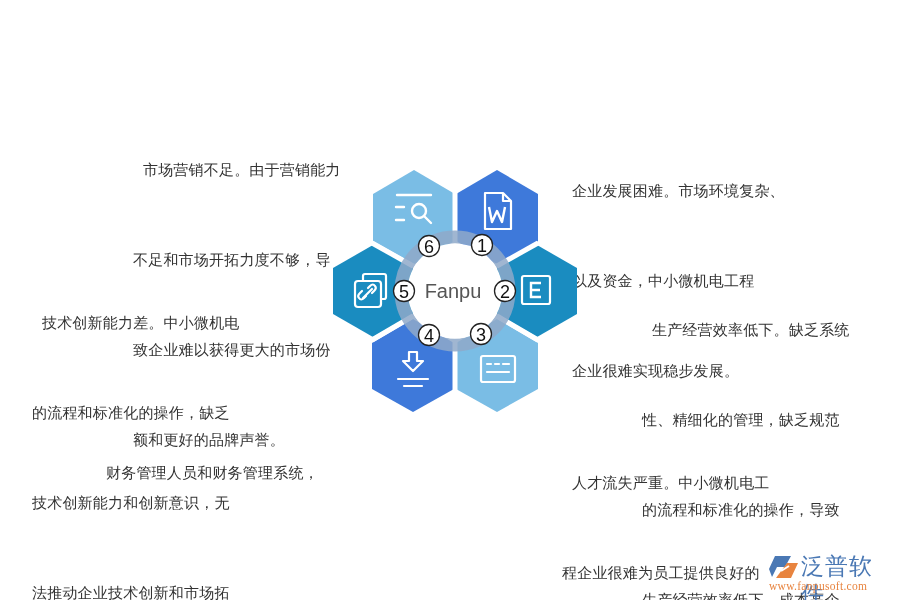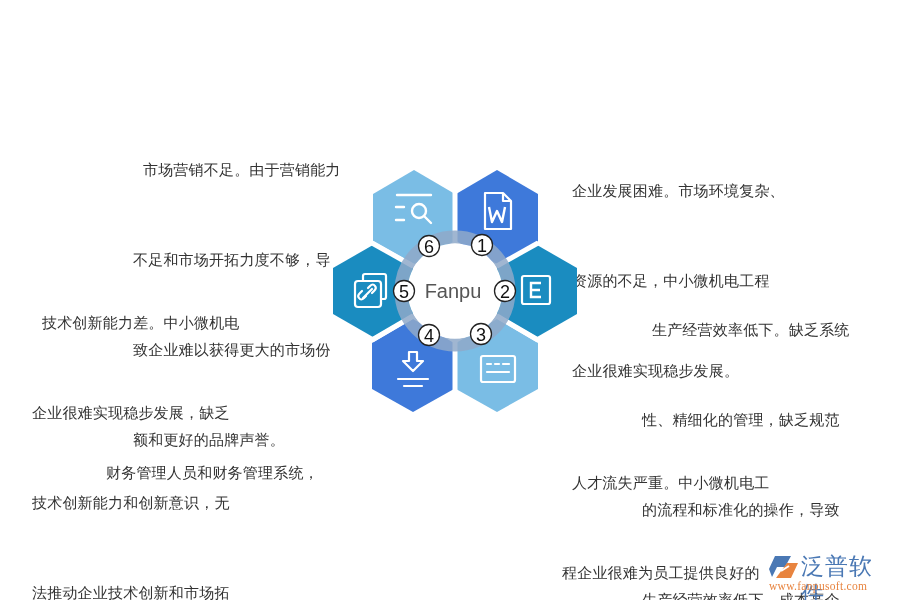--- a/index.html
+++ b/index.html
@@ -36,27 +36,27 @@
 
 <div class="txt" style="left:133px; top:95px; width:240px;">
   <p>  市场营销不足。由于营销能力</p>
   <p>不足和市场开拓力度不够，导</p>
   <p>致企业难以获得更大的市场份</p>
   <p>额和更好的品牌声誉。</p>
 </div>
 
 <div class="txt" style="left:572px; top:116px; width:250px;">
   <p>企业发展困难。市场环境复杂、</p>
-  <p>资源的不足，中小微机电工程</p>
+  <p>以及资金，中小微机电工程</p>
   <p>企业很难实现稳步发展。</p>
 </div>
 
 <div class="txt" style="left:32px; top:248px; width:250px;">
   <p>  技术创新能力差。中小微机电</p>
-  <p>企业很难实现稳步发展，缺乏</p>
+  <p>的流程和标准化的操作，缺乏</p>
   <p>技术创新能力和创新意识，无</p>
   <p>法推动企业技术创新和市场拓</p>
   
 </div>
 
 <div class="txt" style="left:642px; top:255px; width:250px;">
   <p>  生产经营效率低下。缺乏系统</p>
   <p>性、精细化的管理，缺乏规范</p>
   <p>的流程和标准化的操作，导致</p>
   <p>生产经营效率低下，成本高企。</p>

